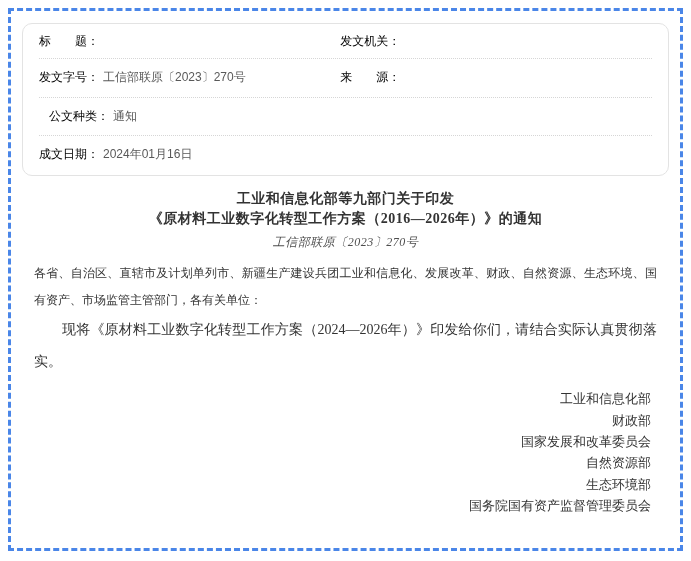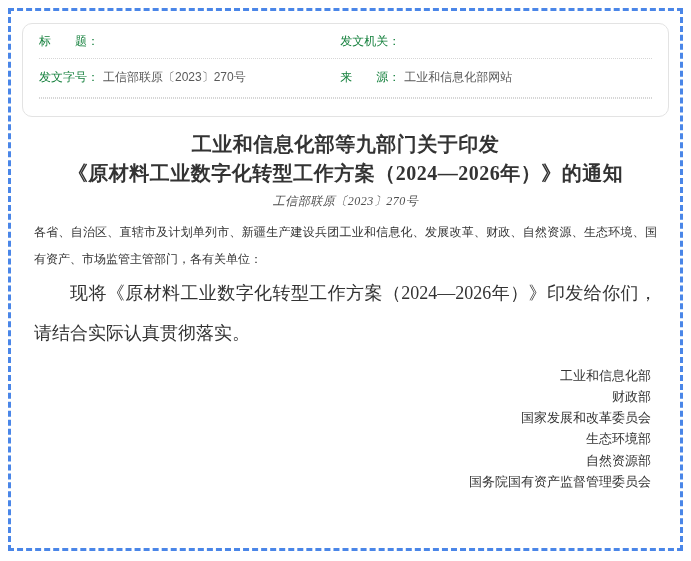--- a/index.html
+++ b/index.html
@@ -32,39 +32,39 @@
   }
   .meta-row.sep { border-bottom: 1px dotted #d6d6d6; }
   .cell {
     display: flex;
     align-items: center;
     padding: 8px 0;
     font-size: 12px;
   }
   .cell .lbl {
     flex: 0 0 64px;
-    color: #15803d;
+    color: #000000;
     white-space: nowrap;
   }
   .cell .val {
     flex: 1;
     color: #595959;
     line-height: 1.8;
   }
   .cell.right { padding-left: 10px; }
   
   .doc-body {
     padding: 0 12px;
     color: #333333;
     font-family: "Liberation Serif", "DejaVu Serif", serif;
   }
   .doc-title {
     margin: 13px 0 0 0;
     text-align: center;
-    font-size: 20px;
+    font-size: 14px;
     font-weight: bold;
     line-height: 1.45;
     color: #333333;
     letter-spacing: 0.5px;
   }
   .doc-number {
     text-align: center;
     font-size: 12px;
     font-style: italic;
     color: #4d4d4d;
@@ -72,21 +72,21 @@
     letter-spacing: 0.5px;
   }
   .salutation {
     margin: 9px 0 0 0;
     font-size: 12px;
     line-height: 2.25;
     text-align: justify;
   }
   .para-indent {
     margin: 0;
-    font-size: 18px;
+    font-size: 14px;
     line-height: 2.25;
     text-indent: 2em;
     text-align: justify;
   }
   .signatures {
     margin-top: 11px;
     padding-right: 6px;
     text-align: right;
     font-size: 13px;
     line-height: 21.3px;
@@ -109,51 +109,58 @@
       </div>
     </div>
 
     <div class="meta-row sep">
       <div class="cell">
         <span class="lbl">发文字号：</span>
         <span class="val">工信部联原〔2023〕270号</span>
       </div>
       <div class="cell right">
         <span class="lbl">来　　源：</span>
-        <span class="val">工业和信息化部网站</span>
       </div>
     </div>
 
     <div class="meta-row sep">
+      <div class="cell right">
+        <span class="lbl">公文种类：</span>
+        <span class="val">通知</span>
+      </div>
     </div>
 
     <div class="meta-row">
+      <div class="cell">
+        <span class="lbl">成文日期：</span>
+        <span class="val">2024年01月16日</span>
+      </div>
       <div class="cell right"></div>
     </div>
 
   </div>
 
   <div class="doc-body">
 
     <h1 class="doc-title">
       <span>工业和信息化部等九部门关于印发</span><br>
-      <span>《原材料工业数字化转型工作方案（2024—2026年）》的通知</span>
+      <span>《原材料工业数字化转型工作方案（2016—2026年）》的通知</span>
     </h1>
 
     <div class="doc-number">工信部联原〔2023〕270号</div>
 
     <p class="salutation">各省、自治区、直辖市及计划单列市、新疆生产建设兵团工业和信息化、发展改革、财政、自然资源、生态环境、国有资产、市场监管主管部门，各有关单位：</p>
 
     <p class="para-indent">现将《原材料工业数字化转型工作方案（2024—2026年）》印发给你们，请结合实际认真贯彻落实。</p>
 
     <div class="signatures">
       <div>工业和信息化部</div>
       <div>财政部</div>
       <div>国家发展和改革委员会</div>
+      <div>自然资源部</div>
       <div>生态环境部</div>
-      <div>自然资源部</div>
       <div>国务院国有资产监督管理委员会</div>
 
     </div>
 
   </div>
 
 </div>
 
 </body></html>

